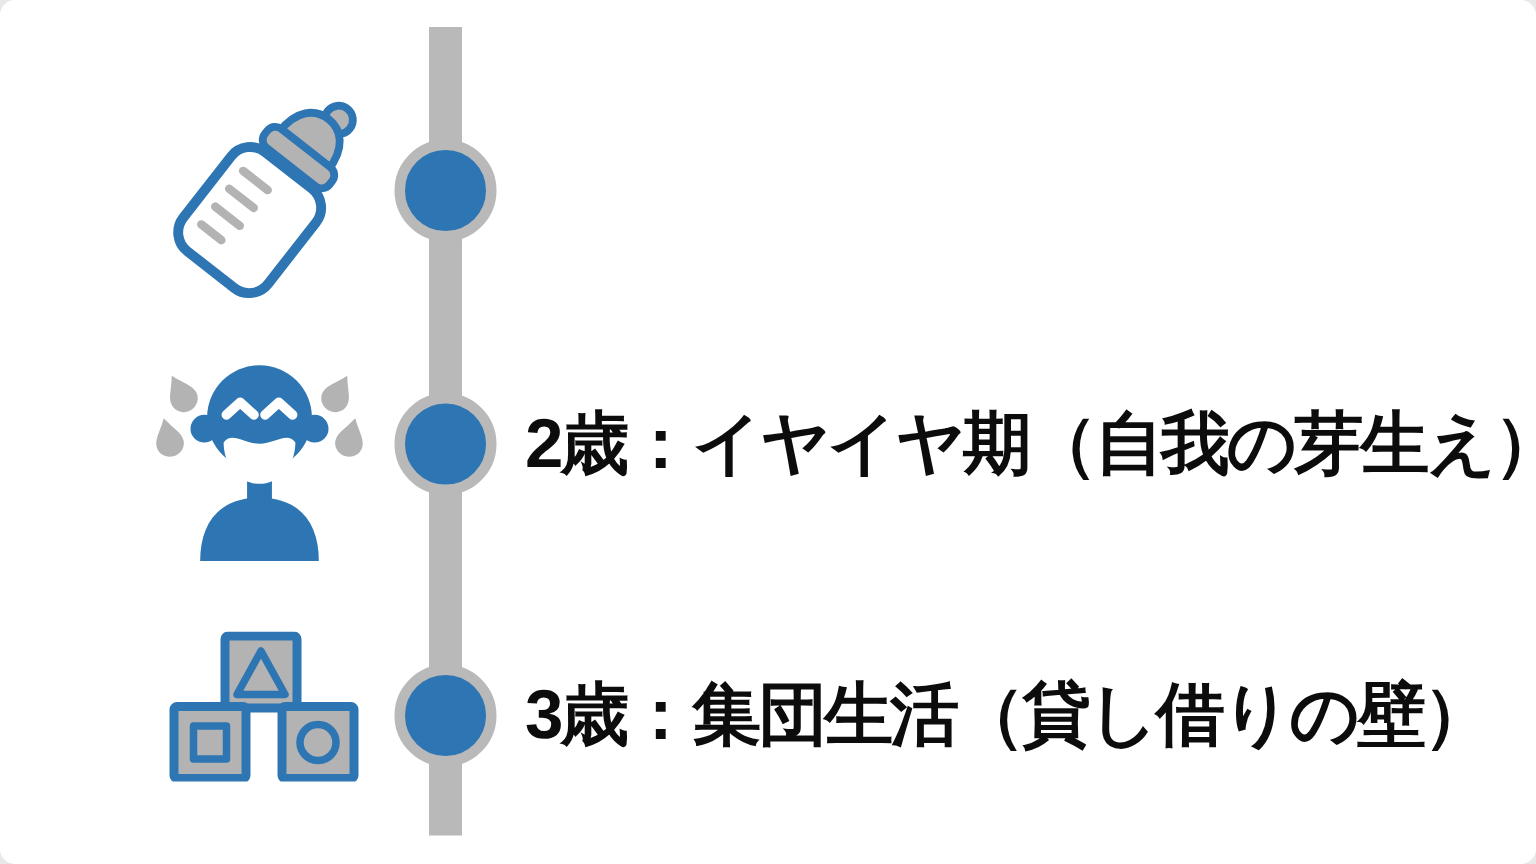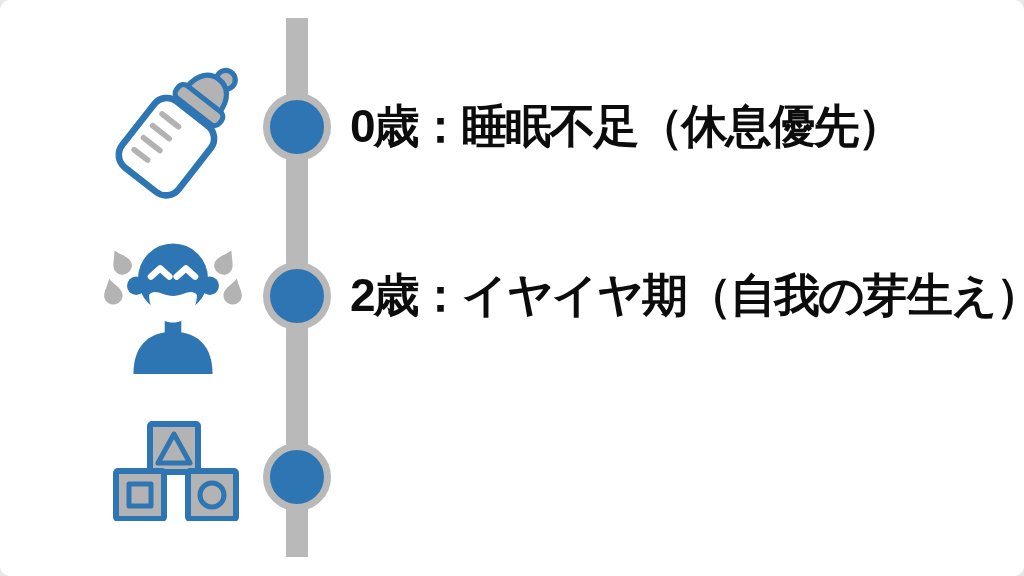--- a/index.html
+++ b/index.html
@@ -97,16 +97,16 @@
         <rect x="76" y="50" width="48" height="48" rx="2"></rect>
       </g>
       <g fill="none" stroke="var(--icon-blue)" stroke-width="5" stroke-linejoin="round">
         <path d="M62,13 L78,42 L46,42 Z"></path>
         <rect x="17" y="63" width="22" height="22"></rect>
         <circle cx="100" cy="74" r="12"></circle>
       </g>
     </svg>
   </div>
 
-  <div class="row-label r0">0歳：睡眠不足（休息優先）</div>
   <div class="row-label r1">2歳：イヤイヤ期（自我の芽生え）</div>
+  <div class="row-label r2">3歳：集団生活（貸し借りの壁）</div>
 
 </div>
 
 </body></html>

